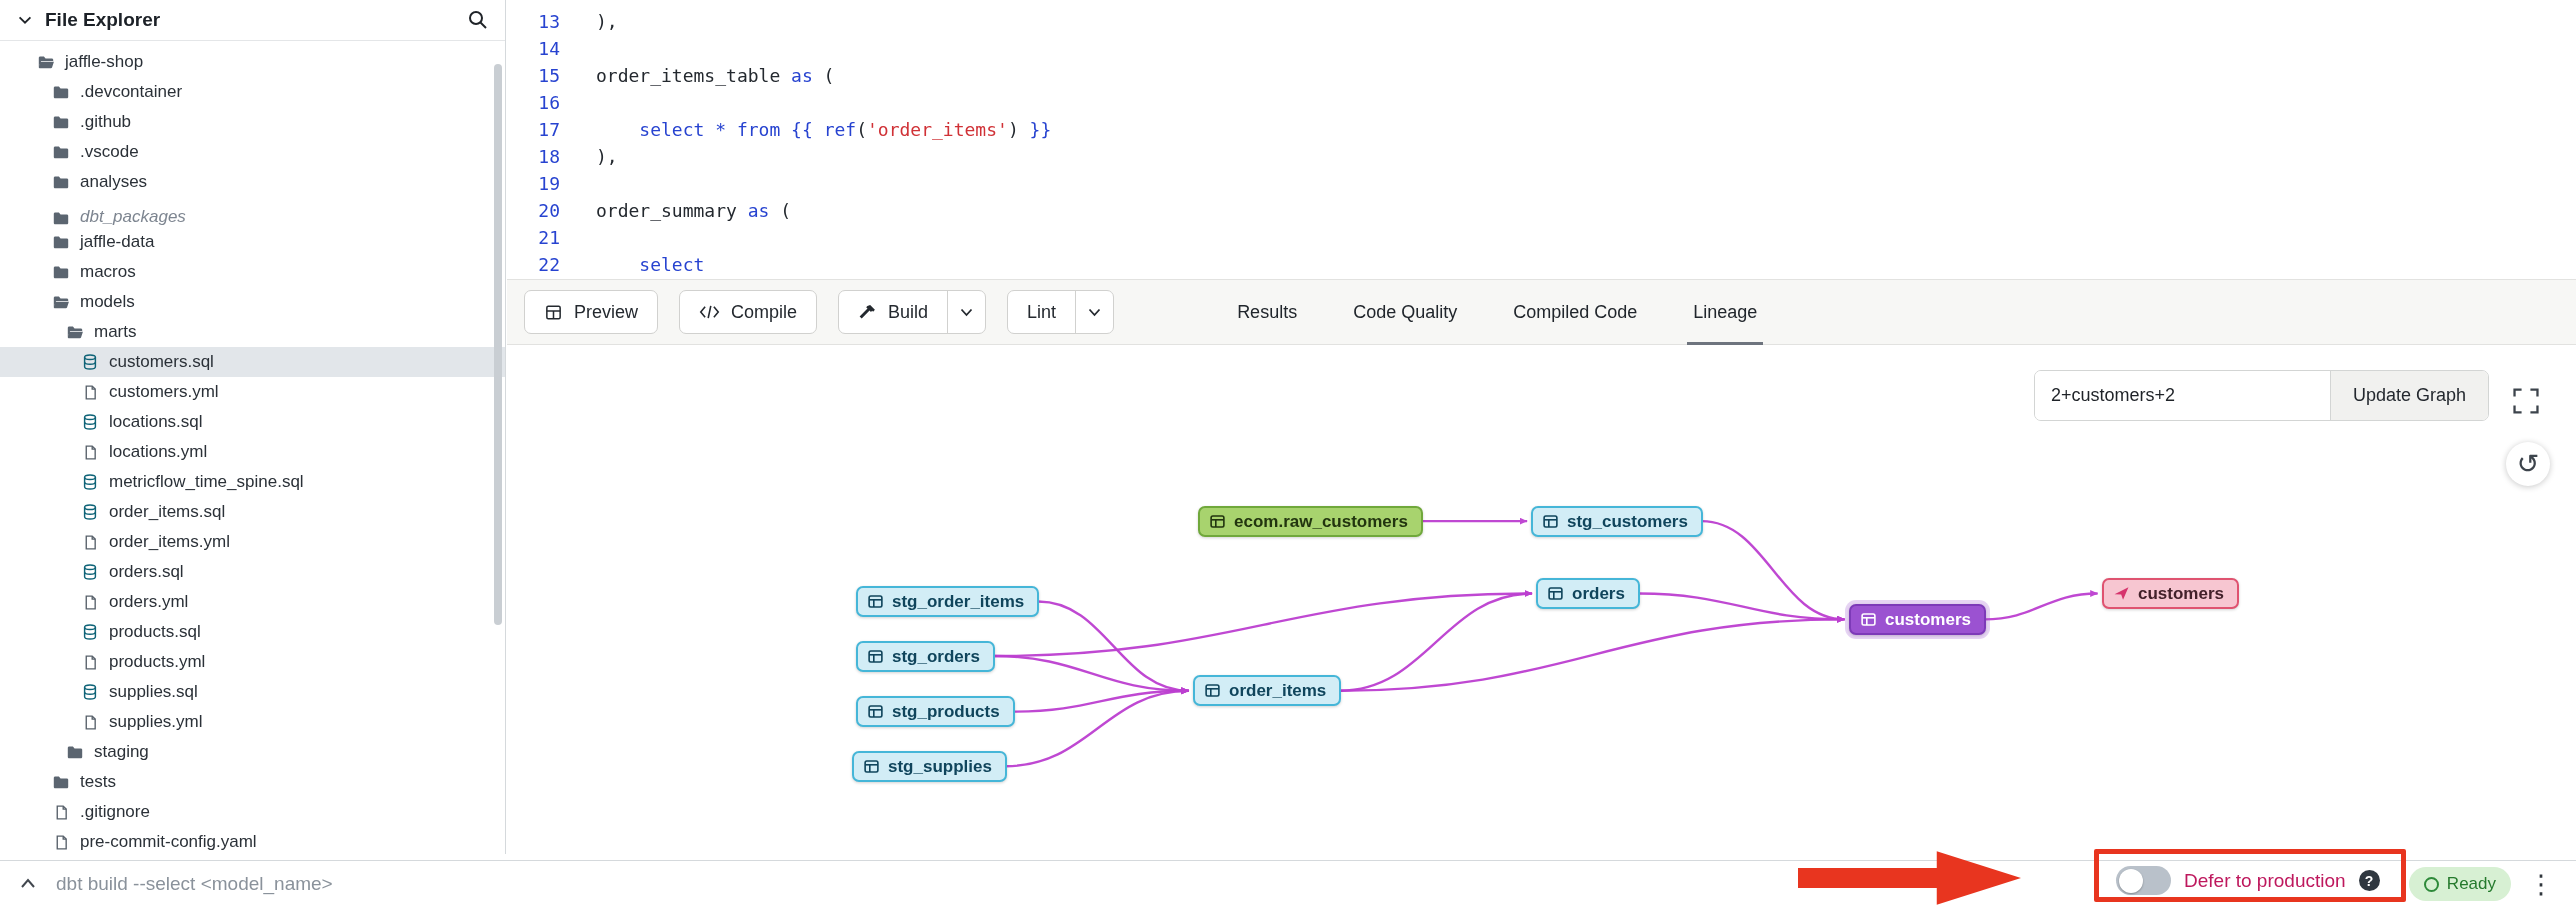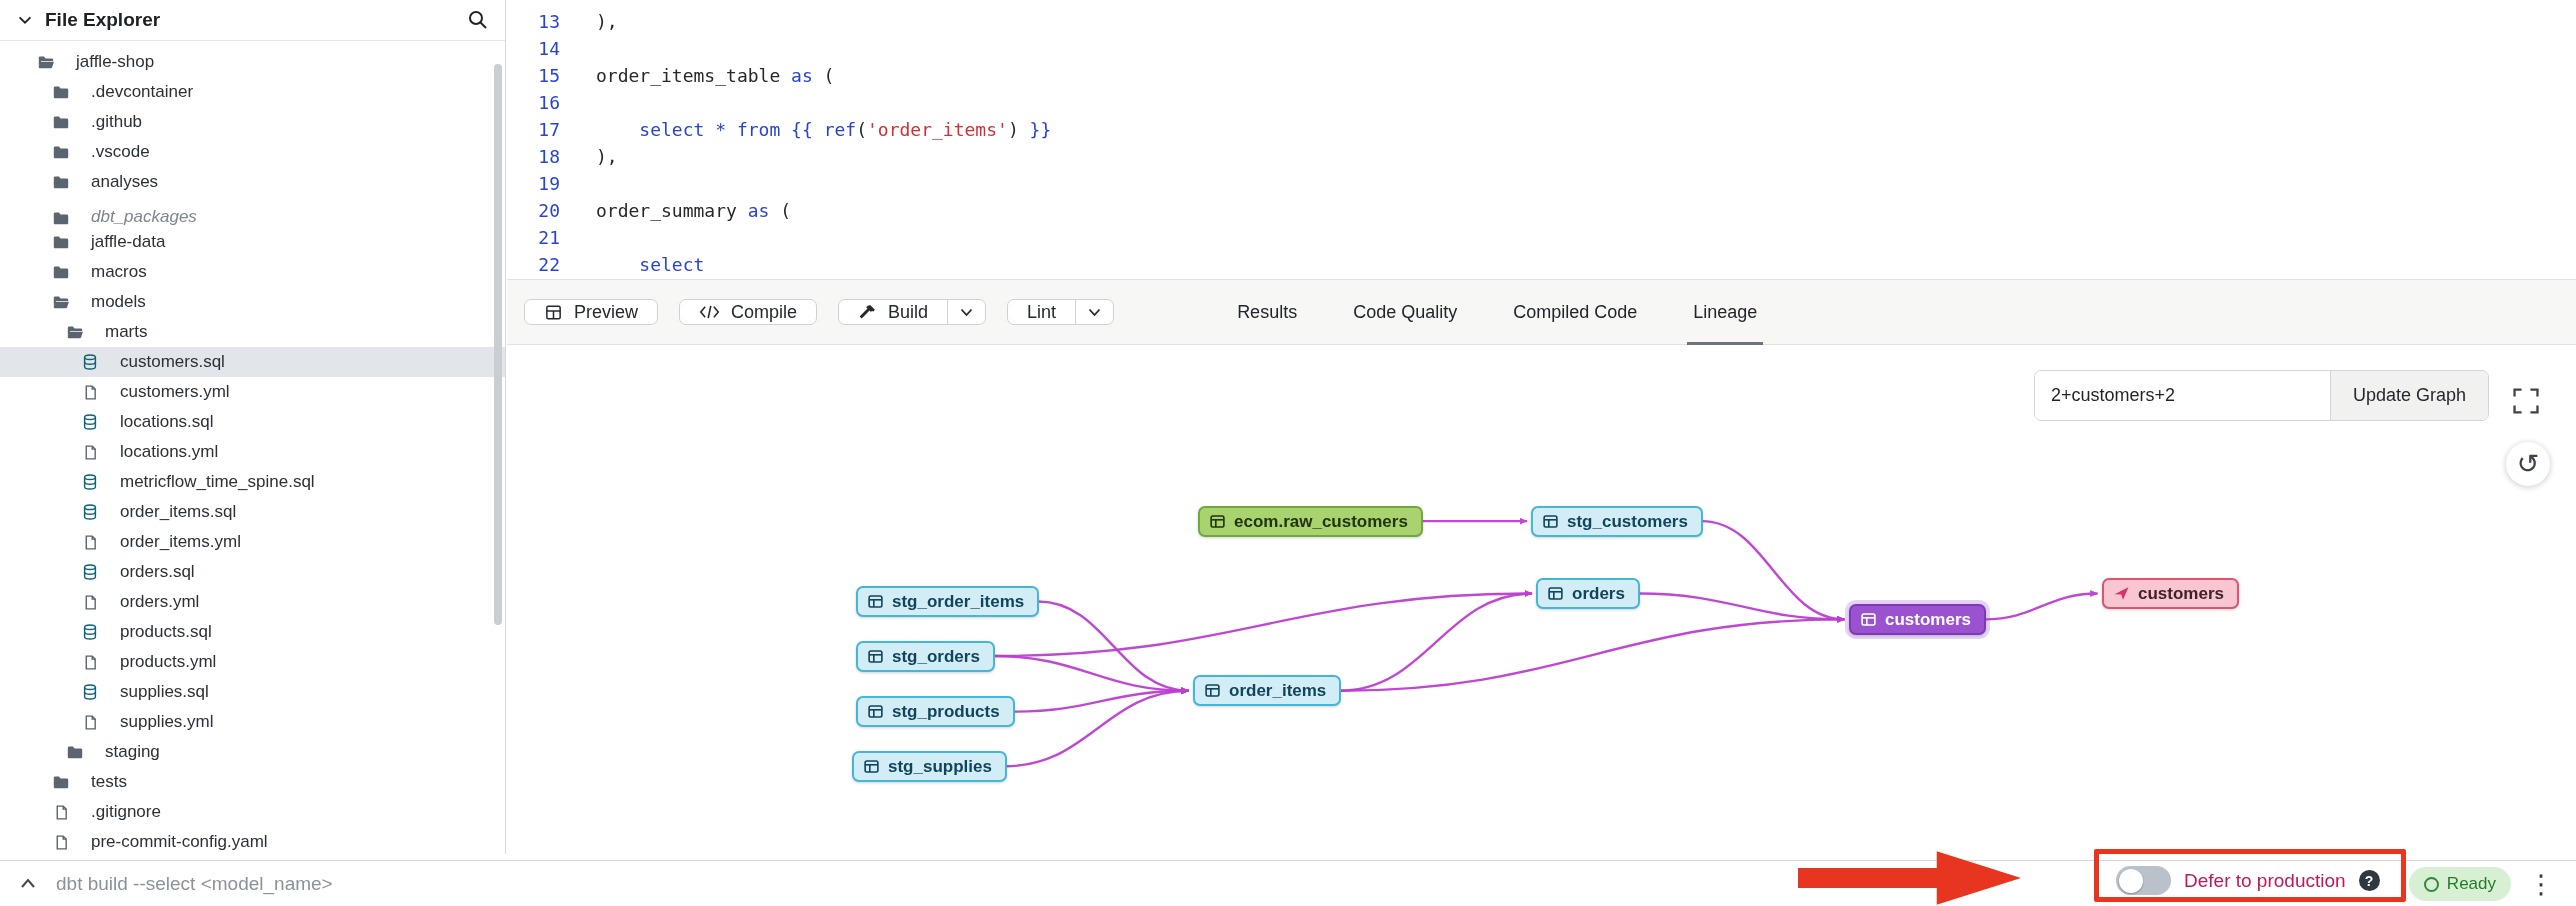--- a/index.html
+++ b/index.html
@@ -8,42 +8,42 @@
     width:2576px; height:907px; position:relative; overflow:hidden;
     background:#ffffff; font-family:"Liberation Sans", sans-serif; color:#24292f;
   }
 
   
   .sidebar { position:absolute; left:0; top:0; width:506px; height:854px; background:#fff; border-right:1px solid #d5d9dc; }
   .sidebar-header { height:41px; display:flex; align-items:center; gap:11px; padding:0 16px; border-bottom:1px solid #e4e6e8; }
   .sidebar-title { font-size:19px; font-weight:700; color:#1c2127; flex:1; }
   .icon-btn { display:inline-flex; align-items:center; justify-content:center; cursor:pointer; }
   .file-tree { padding-top:6px; font-size:17px; color:#2b3138; }
-  .tree-row { display:flex; align-items:center; gap:20px; height:30px; cursor:pointer; }
+  .tree-row { display:flex; align-items:center; gap:9px; height:30px; cursor:pointer; }
   .tree-row.selected { background:#e2e6ea; }
   .tree-row.italic .tree-label { font-style:italic; color:#7d8590; }
   .tree-icon { display:inline-flex; width:20px; justify-content:center; flex:none; }
   .tree-label { white-space:nowrap; }
   .sidebar-scrollbar { position:absolute; right:3px; top:64px; width:8px; height:561px; background:#c9ced3; border-radius:4px; }
 
   
   .editor { position:absolute; left:507px; top:0; right:0; height:279px; background:#fff; overflow:hidden;
             font-family:"DejaVu Sans Mono", monospace; font-size:18px; line-height:27px; padding-top:8px; }
   .code-row { display:flex; height:27px; white-space:pre; }
   .gutter { width:71px; text-align:right; padding-right:18px; color:#2743d0; flex:none; }
   .code { padding-left:18px; }
   .tok-k { color:#2743d0;margin-top:10px; }
   .tok-s { color:#d03136; }
   .tok-d { color:#24292f; }
 
   
   .toolbar { position:absolute; left:507px; top:279px; right:0; height:66px; background:#f7f7f5;
              border-top:1px solid #e2e2e0; border-bottom:1px solid #e2e2e0; display:flex; align-items:center; padding-left:17px; }
   .toolbar-buttons { display:flex; gap:21px; align-items:center; }
-  .tb-btn { display:inline-flex; align-items:stretch; background:#fff; border:1px solid #d1d1cf; border-radius:7px; height:26px; overflow:hidden; cursor:pointer; }
+  .tb-btn { display:inline-flex; align-items:stretch; background:#fff; border:1px solid #d1d1cf; border-radius:7px; height:44px; overflow:hidden; cursor:pointer; }
   .tb-main { display:inline-flex; align-items:center; gap:11px; padding:0 19px; font-size:18px; color:#24292f; }
   .tb-icon { display:inline-flex; }
   .tb-dd { display:inline-flex; align-items:center; justify-content:center; width:38px; border-left:1px solid #d1d1cf; }
   .toolbar-tabs { display:flex; margin-left:95px; height:66px; align-items:stretch; }
   .tab { display:flex; align-items:center; padding:0 28px; font-size:18px; color:#21262c; position:relative; cursor:pointer; }
   .tab.active { font-weight:500; }
   .tab.active::after { content:""; position:absolute; left:22px; right:22px; bottom:0; height:3px; background:#6e747e; }
 
   
   .lineage { position:absolute; left:507px; top:345px; right:0; bottom:53px; background:#fff; }

